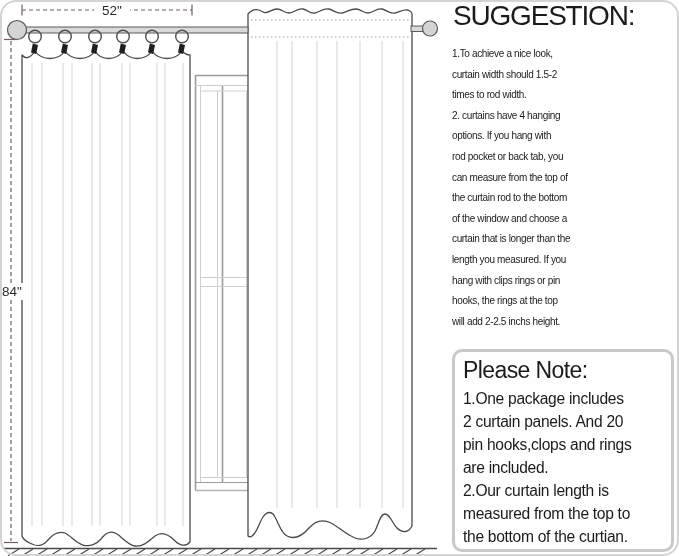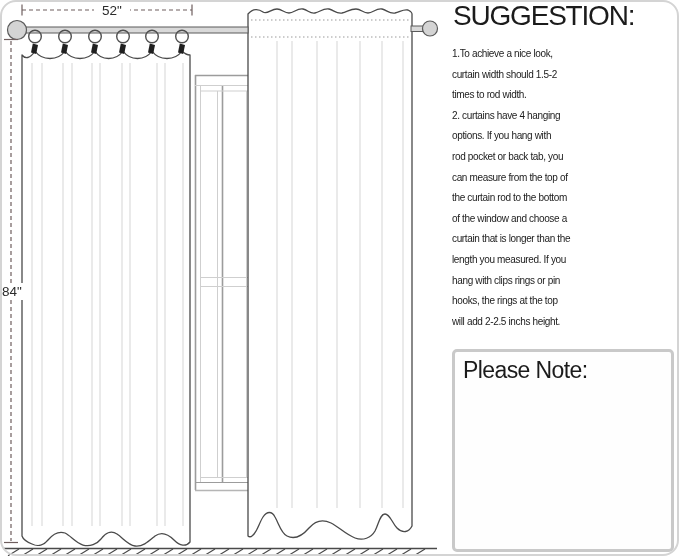--- a/index.html
+++ b/index.html
@@ -17,21 +17,21 @@
     position:absolute; left:453px; top:0;
     font-size:28px; letter-spacing:-1.2px; white-space:nowrap;
   }
   .suggestion-body {
     position:absolute; left:452px; top:44px; width:226px;
     font-size:10px; line-height:20.6px; letter-spacing:-0.35px;
     white-space:pre-line;
   }
   .note-box {
     position:absolute; left:452px; top:349px; width:222px; height:203px;
-    box-sizing:border-box; border:3px solid #c9c9c9; border-radius:5px;
+    box-sizing:border-box; border:3px solid #c9c9c9; border-radius:10px;
     background:#fefefe; padding:5px 0 0 8px;
   }
   .note-title { font-size:23px; letter-spacing:-0.6px; }
   .note-body {
     font-size:15.6px; line-height:23px; letter-spacing:-0.3px;
     white-space:pre-line; margin-top:3px;
   }
 </style>
 </head>
 <body>
@@ -178,15 +178,22 @@
 the curtain rod to the bottom
 of the window and choose a
 curtain that is longer than the
 length you measured. If you
 hang with clips rings or pin
 hooks, the rings at the top
 will add 2-2.5 inchs height.</div>
 
 <div class="note-box">
   <div class="note-title">Please Note:</div>
+  <div class="note-body">1.One package includes
+2 curtain panels. And 20
+pin hooks,clops and rings
+are included.
+2.Our curtain length is
+measured from the top to
+the bottom of the curtian.</div>
 </div>
 
 <div class="frame"></div>
 
 </body></html>

